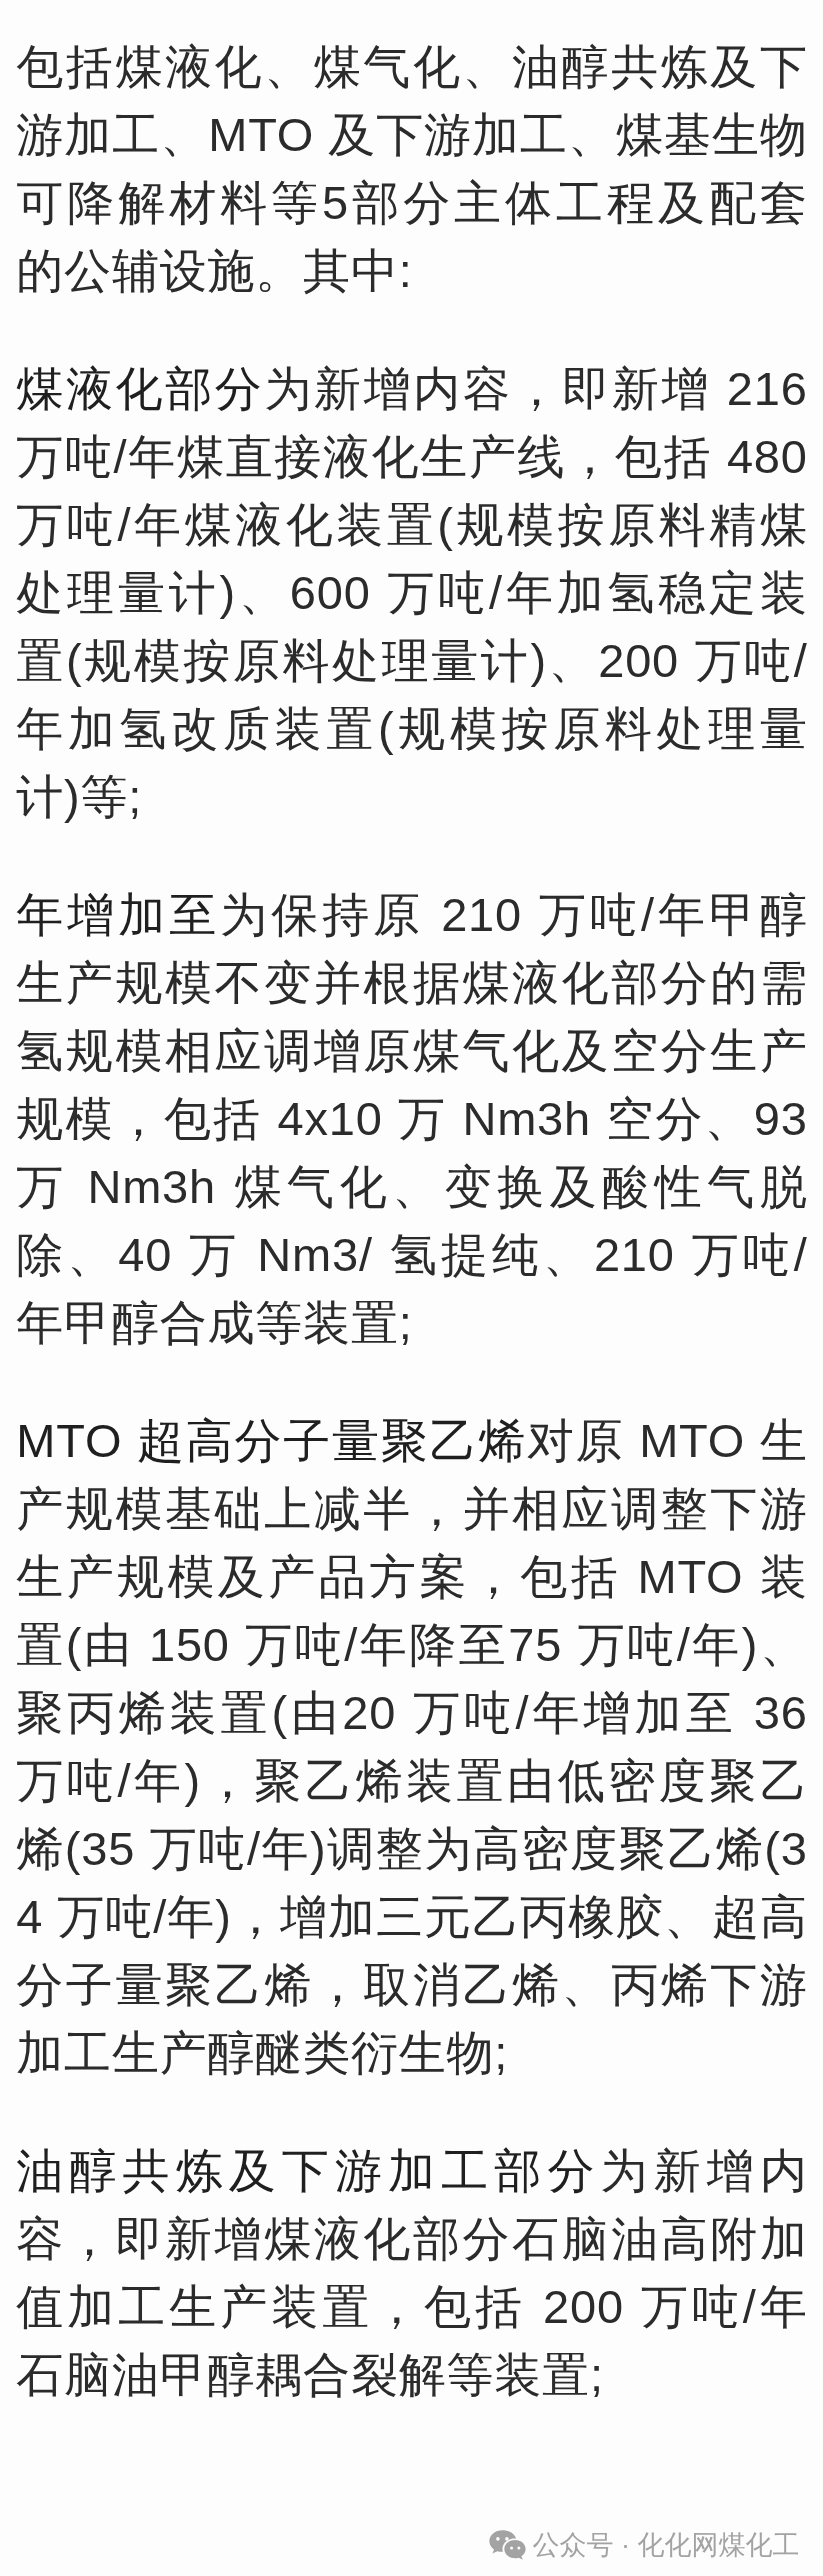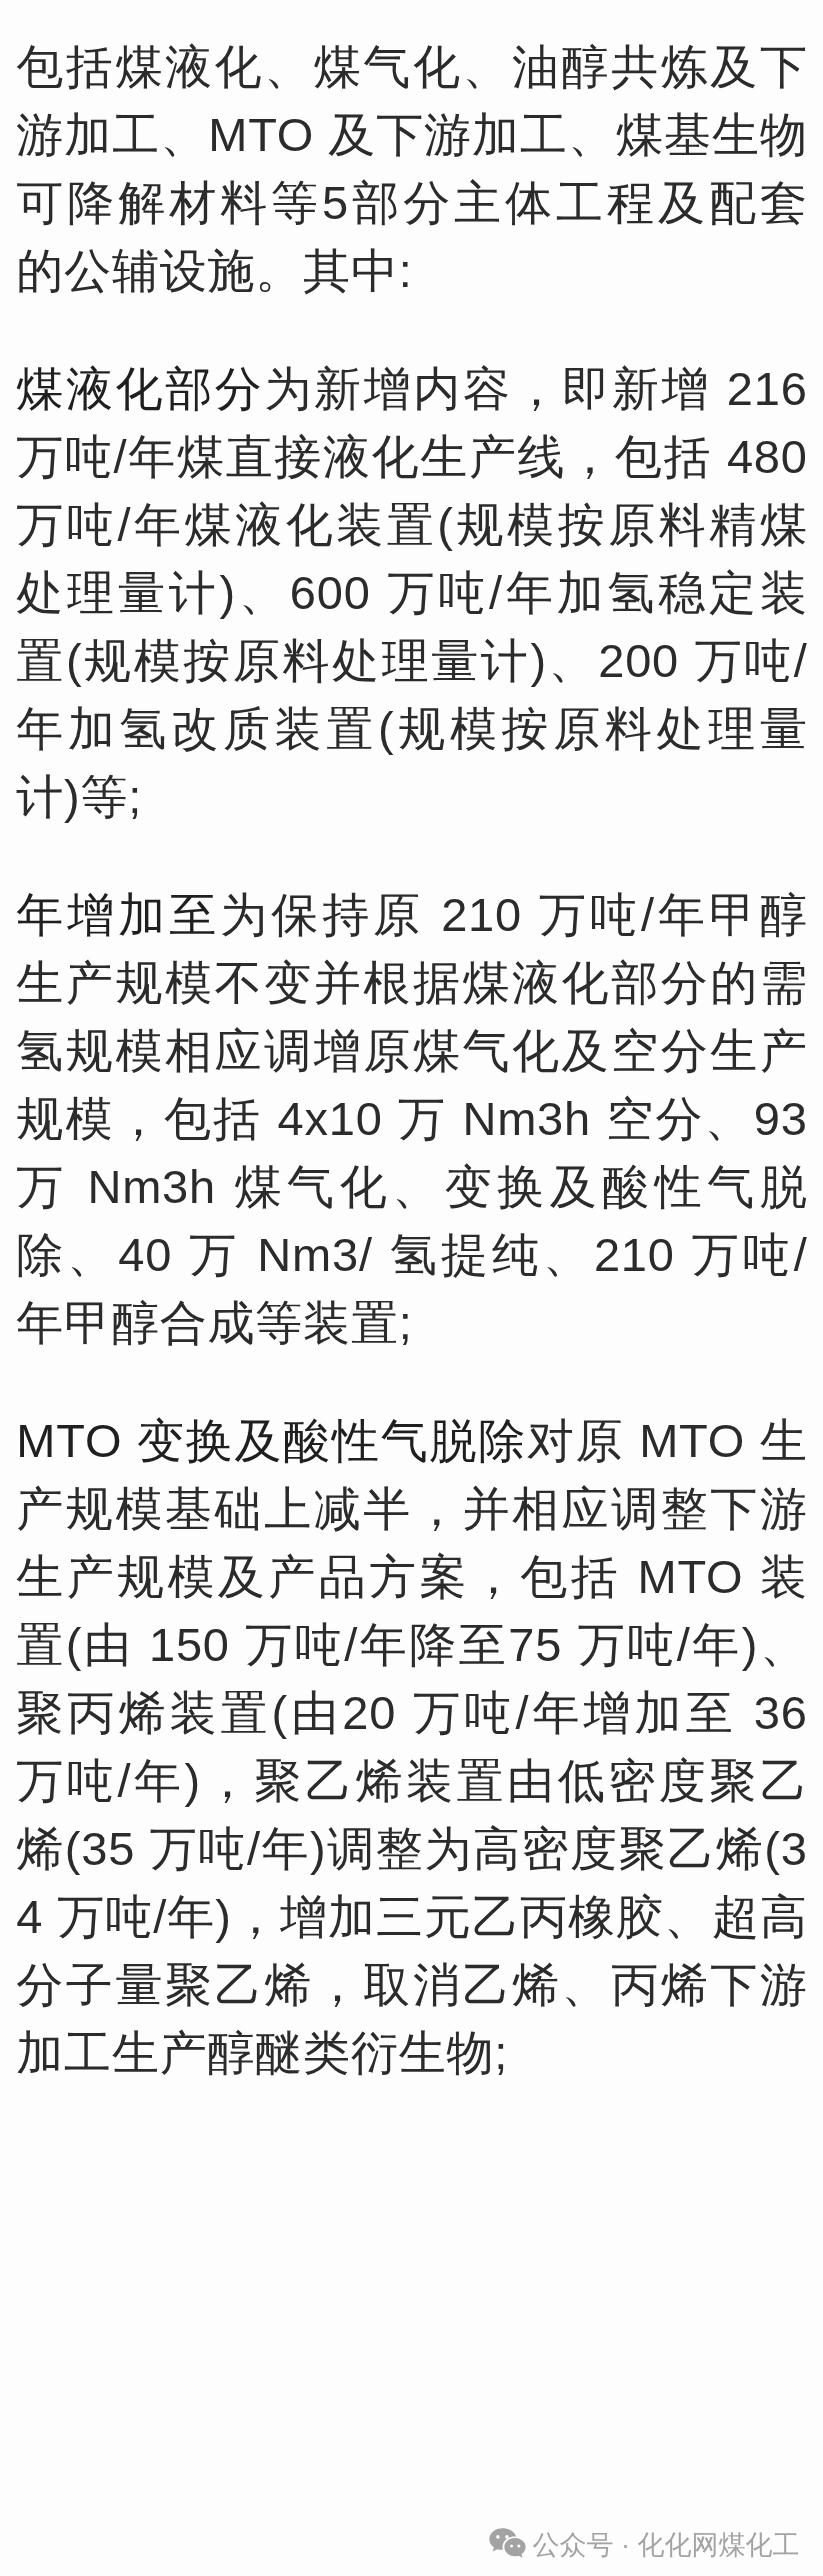--- a/index.html
+++ b/index.html
@@ -32,21 +32,21 @@
   }
   .para b {
     font-weight: 400;
     color: #1f1f1f;
   }
   .watermark {
     position: absolute;
     right: 24.4px;
     bottom: 13px;
     display: flex;
-    align-items: flex-start;
+    align-items: center;
     gap: 6px;
     color: #a3a3a3;
     font-size: 27px;
     white-space: nowrap;
     background: rgba(253,253,253,0.6);
   }
   .wechat-icon {
     width: 39px;
     height: 33px;
     flex: 0 0 auto;
@@ -56,22 +56,23 @@
 <body>
 
 <div class="page">
 
   <p class="para"><b></b><span>包括煤液化、煤气化、油醇共炼及下游加工、MTO 及下游加工、煤基生物可降解材料等5部分主体工程及配套的公辅设施。其中:</span></p>
 
   <p class="para"><b>煤液化部分</b><span>为新增内容，即新增 216 万吨/年煤直接液化生产线，包括 480 万吨/年煤液化装置(规模按原料精煤处理量计)、600 万吨/年加氢稳定装置(规模按原料处理量计)、200 万吨/年加氢改质装置(规模按原料处理量计)等;</span></p>
 
   <p class="para"><b>年增加至</b><span>为保持原 210 万吨/年甲醇生产规模不变并根据煤液化部分的需氢规模相应调增原煤气化及空分生产规模，包括 4x10 万 Nm3h 空分、93 万 Nm3h 煤气化、变换及酸性气脱除、40 万 Nm3/ 氢提纯、210 万吨/年甲醇合成等装置;</span></p>
 
-  <p class="para"><b>MTO 变换及酸性气脱除</b><span>对原 MTO 生产规模基础上减半，并相应调整下游生产规模及产品方案，包括 MTO 装置(由 150 万吨/年降至75 万吨/年)、聚丙烯装置(由20 万吨/年增加至 36 万吨/年)，聚乙烯装置由低密度聚乙烯(35 万吨/年)调整为高密度聚乙烯(34 万吨/年)，增加三元乙丙橡胶、超高分子量聚乙烯，取消乙烯、丙烯下游加工生产醇醚类衍生物;</span></p>
+  <p class="para"><b>MTO 超高分子量聚乙烯</b><span>对原 MTO 生产规模基础上减半，并相应调整下游生产规模及产品方案，包括 MTO 装置(由 150 万吨/年降至75 万吨/年)、聚丙烯装置(由20 万吨/年增加至 36 万吨/年)，聚乙烯装置由低密度聚乙烯(35 万吨/年)调整为高密度聚乙烯(34 万吨/年)，增加三元乙丙橡胶、超高分子量聚乙烯，取消乙烯、丙烯下游加工生产醇醚类衍生物;</span></p>
 
+  <p class="para"><b>油醇共炼及下游加工部分</b><span>为新增内容，即新增煤液化部分石脑油高附加值加工生产装置，包括 200 万吨/年石脑油甲醇耦合裂解等装置;</span></p>
 
 
   <div class="watermark">
     <svg class="wechat-icon" viewBox="0 0 52 44" xmlns="http://www.w3.org/2000/svg" aria-hidden="true">
       <g fill="#a3a3a3">
         <path d="M19.5 1.5C9.6 1.5 1.8 8 1.8 16.1c0 4.5 2.4 8.5 6.2 11.1l-2 5.6 6.3-3.3c1.9.6 3.9.9 6 .9.5 0 1.1 0 1.6-.1-.4-1.2-.6-2.4-.6-3.7 0-7.7 7.1-13.9 15.9-13.9.8 0 1.6.1 2.4.2C35.7 6.4 28.3 1.5 19.5 1.5z"></path>
         <path d="M50.2 26.8c0-6.8-6.4-12.3-14.2-12.3S21.8 20 21.8 26.8 28.2 39.1 36 39.1c1.8 0 3.5-.3 5-.8l5.3 2.8-1.7-4.8c3.5-2.2 5.6-5.7 5.6-9.5z"></path>
       </g>
       <g fill="#fdfdfd">
         <circle cx="13.2" cy="13.2" r="2.4"></circle>

